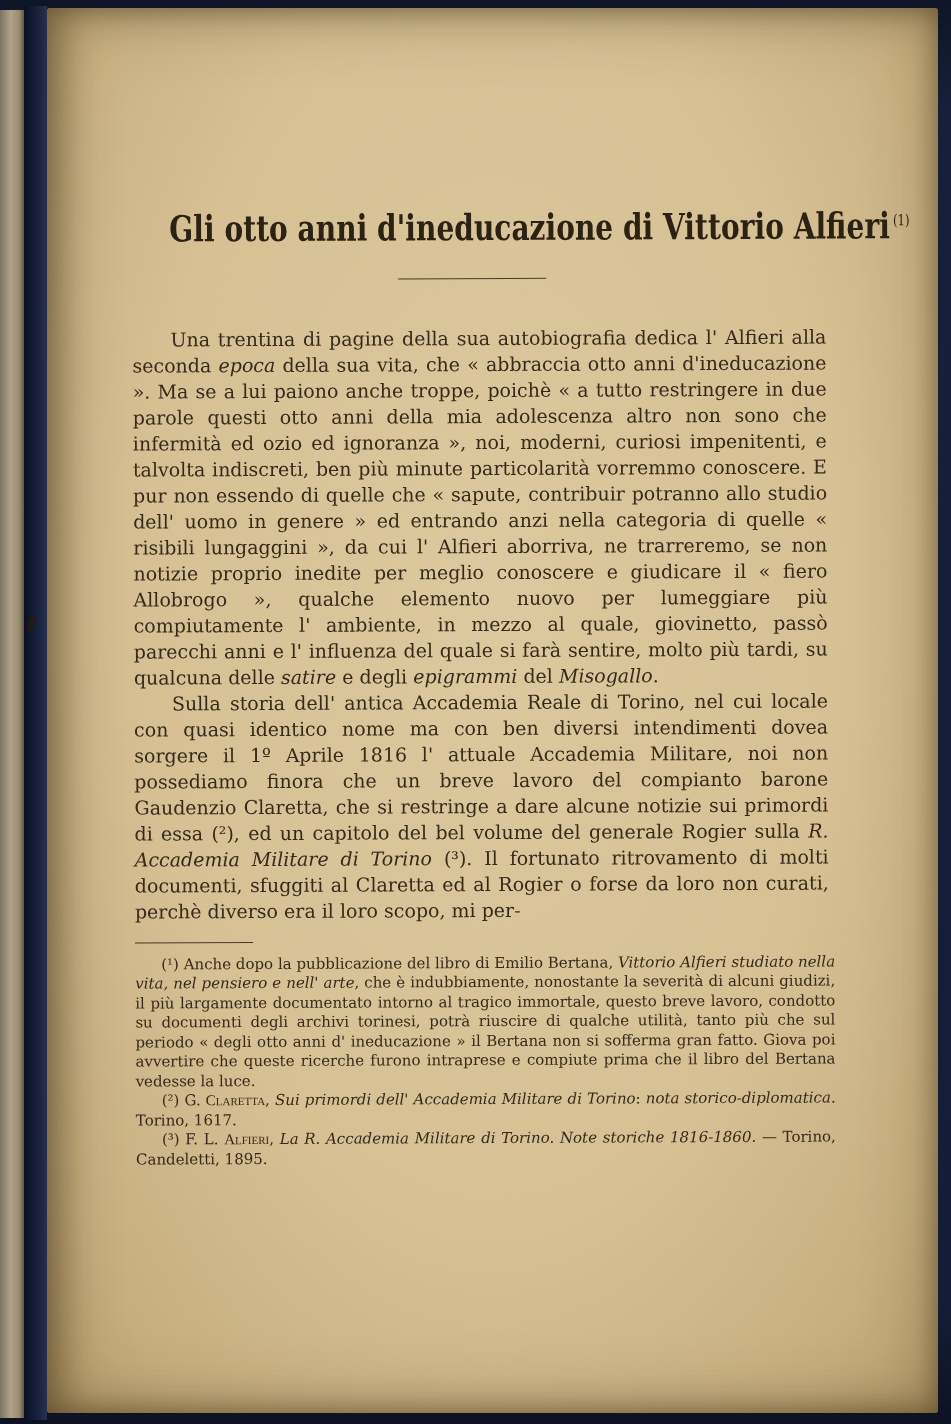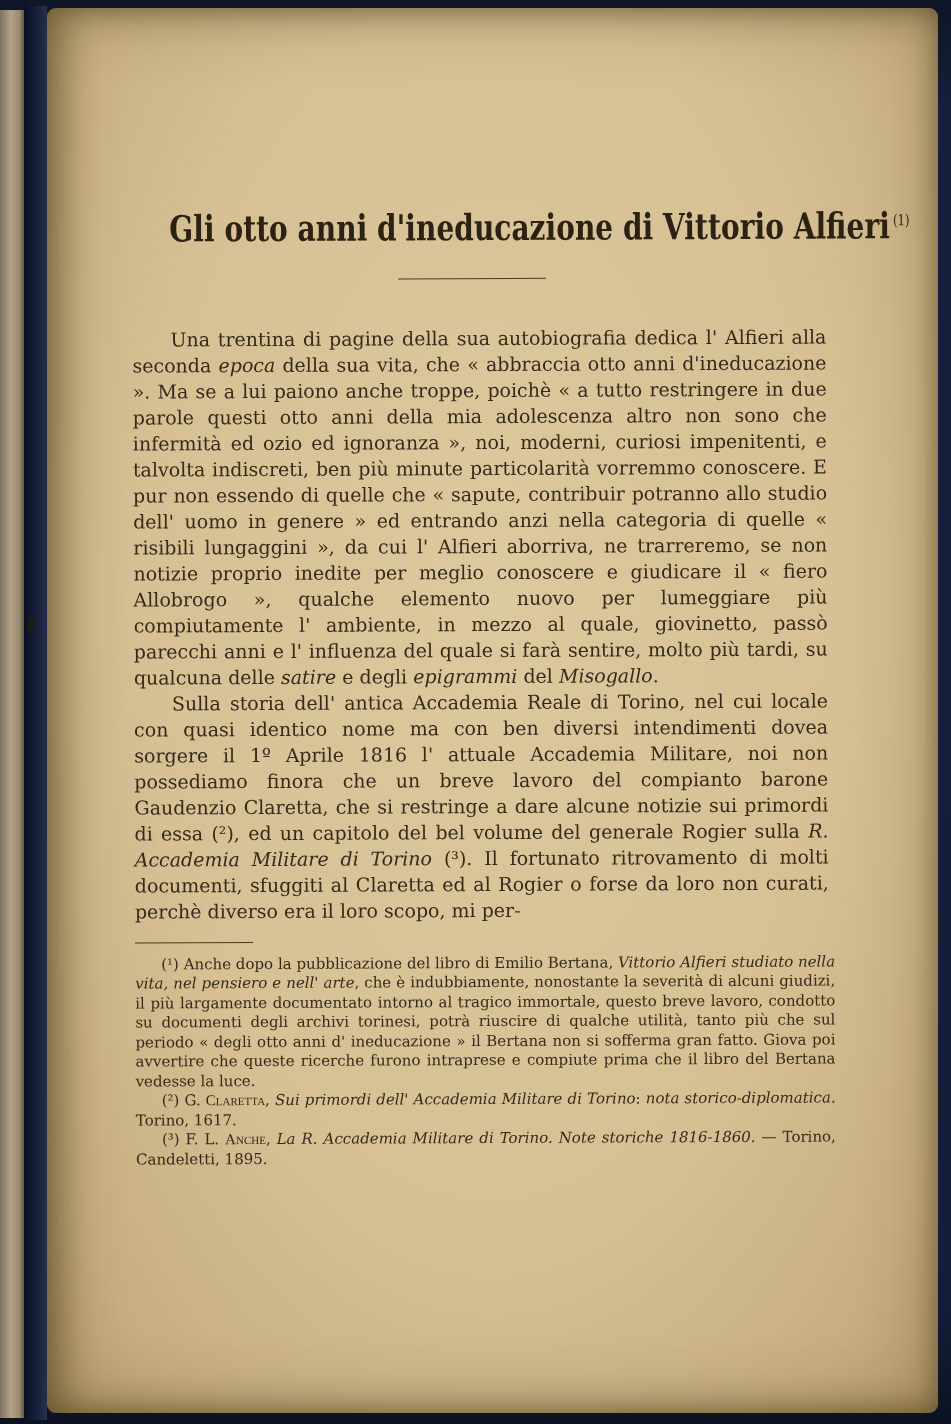--- a/index.html
+++ b/index.html
@@ -16,21 +16,21 @@
     background:linear-gradient(90deg,#7d7363 0%,#b1a287 45%,#9a8c71 80%,#5f5747 100%);
   }
   .gutter{
     position:absolute;left:24px;top:6px;bottom:4px;width:23px;
     background:linear-gradient(90deg,#0a1022 0%,#16203c 55%,#27304e 100%);
   }
   .page{
     position:absolute;left:47px;top:8px;right:13px;bottom:11px;
     background:radial-gradient(ellipse at 50% 42%, #ddc99f 0%, #d6c094 55%, #c6ae80 85%, #b69d6e 100%);
     box-shadow:inset 0 0 70px rgba(70,48,12,0.35), inset 14px 0 34px rgba(48,34,10,0.38), inset -6px 0 18px rgba(48,34,10,0.22);
-    border-radius:9px;
+    border-radius:3px;
   }
   .page-inner{
     position:absolute;inset:0;
     transform:rotate(-0.25deg);
     color:#35291a;
   }
   h1.title{
     margin:200px 20px 0 20px;
     text-align:center;
     font-size:36px;
@@ -111,18 +111,18 @@
       <div class="body-col">
         <p><span>Una trentina di pagine della sua autobiografia dedica l' Alfieri alla seconda </span><span class="it">epoca</span><span> della sua vita, che « abbraccia otto anni d'ineducazione ». Ma se a lui paiono anche troppe, poichè « a tutto restringere in due parole questi otto anni della mia adolescenza altro non sono che infermità ed ozio ed ignoranza », noi, moderni, curiosi impenitenti, e talvolta indiscreti, ben più minute particolarità vorremmo conoscere. E pur non essendo di quelle che « sapute, contribuir potranno allo studio dell' uomo in genere » ed entrando anzi nella categoria di quelle « risibili lungaggini », da cui l' Alfieri aborriva, ne trarreremo, se non notizie proprio inedite per meglio conoscere e giudicare il « fiero Allobrogo », qualche elemento nuovo per lumeggiare più compiutamente l' ambiente, in mezzo al quale, giovinetto, passò parecchi anni e l' influenza del quale si farà sentire, molto più tardi, su qualcuna delle </span><span class="it">satire</span><span> e degli </span><span class="it">epigrammi</span><span> del </span><span class="it">Misogallo</span><span>.</span></p>
         <p><span>Sulla storia dell' antica Accademia Reale di Torino, nel cui locale con quasi identico nome ma con ben diversi intendimenti dovea sorgere il 1º Aprile 1816 l' attuale Accademia Militare, noi non possediamo finora che un breve lavoro del compianto barone Gaudenzio Claretta, che si restringe a dare alcune notizie sui primordi di essa (²), ed un capitolo del bel volume del generale Rogier sulla </span><span class="it">R. Accademia Militare di Torino</span><span> (³). Il fortunato ritrovamento di molti documenti, sfuggiti al Claretta ed al Rogier o forse da loro non curati, perchè diverso era il loro scopo, mi per-</span></p>
       </div>
 
       <div class="fn-rule"></div>
 
       <div class="fn-col">
         <p><span>(¹) Anche dopo la pubblicazione del libro di Emilio Bertana, </span><span class="it">Vittorio Alfieri studiato nella vita, nel pensiero e nell' arte</span><span>, che è indubbiamente, nonostante la severità di alcuni giudizi, il più largamente documentato intorno al tragico immortale, questo breve lavoro, condotto su documenti degli archivi torinesi, potrà riuscire di qualche utilità, tanto più che sul periodo « degli otto anni d' ineducazione » il Bertana non si sofferma gran fatto. Giova poi avvertire che queste ricerche furono intraprese e compiute prima che il libro del Bertana vedesse la luce.</span></p>
         <p><span>(²) G. </span><span class="sc">Claretta</span><span>, </span><span class="it">Sui primordi dell' Accademia Militare di Torino</span><span>: </span><span class="it">nota storico-diplomatica</span><span>. Torino, 1617.</span></p>
-        <p><span>(³) F. L. </span><span class="sc">Anche</span><span>, </span><span class="it">La R. Accademia Militare di Torino. Note storiche 1816-1860.</span><span> — Torino, Candeletti, 1895.</span></p>
+        <p><span>(³) F. L. </span><span class="sc">Alfieri</span><span>, </span><span class="it">La R. Accademia Militare di Torino. Note storiche 1816-1860.</span><span> — Torino, Candeletti, 1895.</span></p>
       </div>
 
     </div>
   </div>
 </div>
 
 </body></html>

